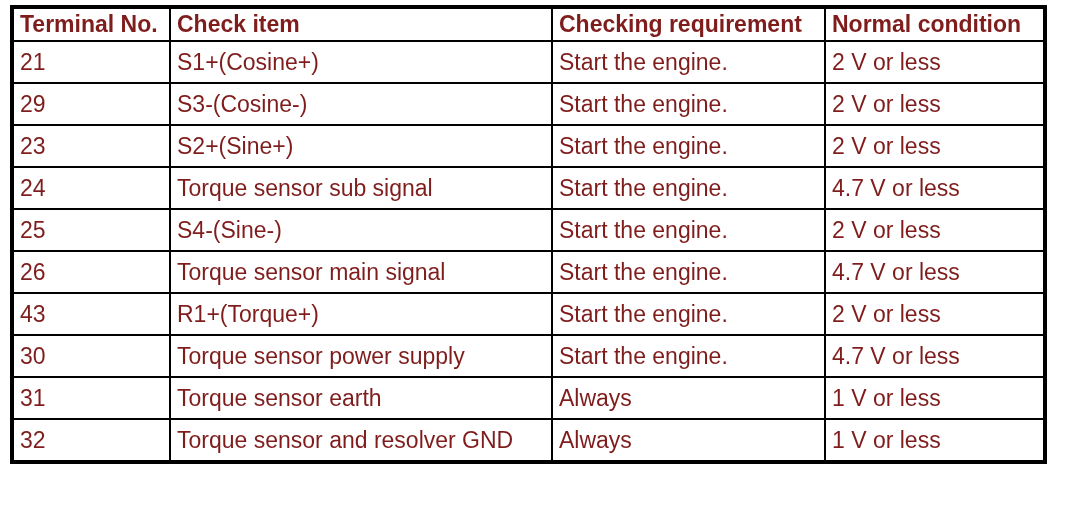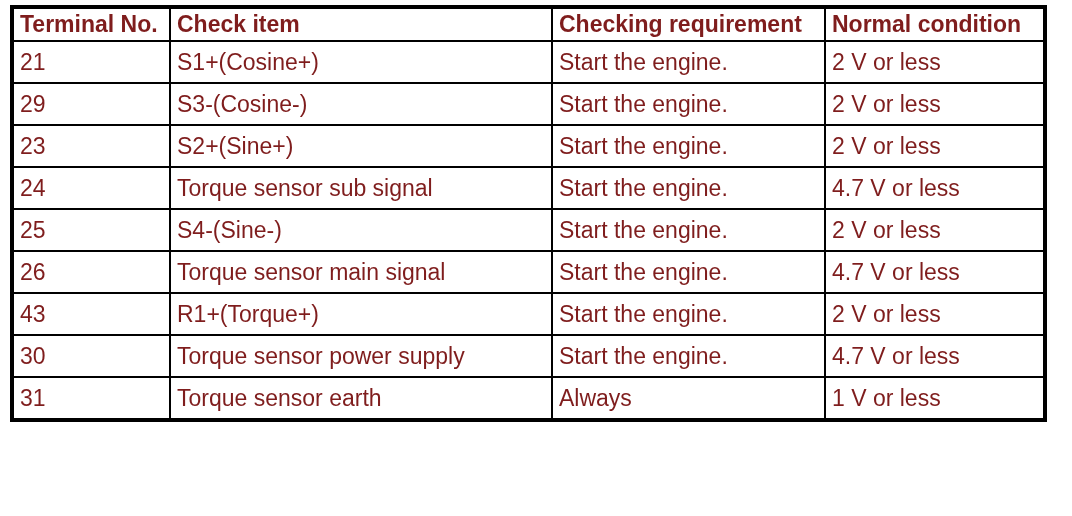--- a/index.html
+++ b/index.html
@@ -122,16 +122,22 @@
             <td>Torque sensor power supply</td>
             <td>Start the engine.</td>
             <td>4.7 V or less</td>
           </tr>
           <tr>
             <td>31</td>
             <td>Torque sensor earth</td>
             <td>Always</td>
             <td>1 V or less</td>
           </tr>
+          <tr>
+            <td>32</td>
+            <td>Torque sensor and resolver GND</td>
+            <td>Always</td>
+            <td>1 V or less</td>
+          </tr>
         </tbody>
     </table>
   </div>
 </div>
 
 </body></html>

